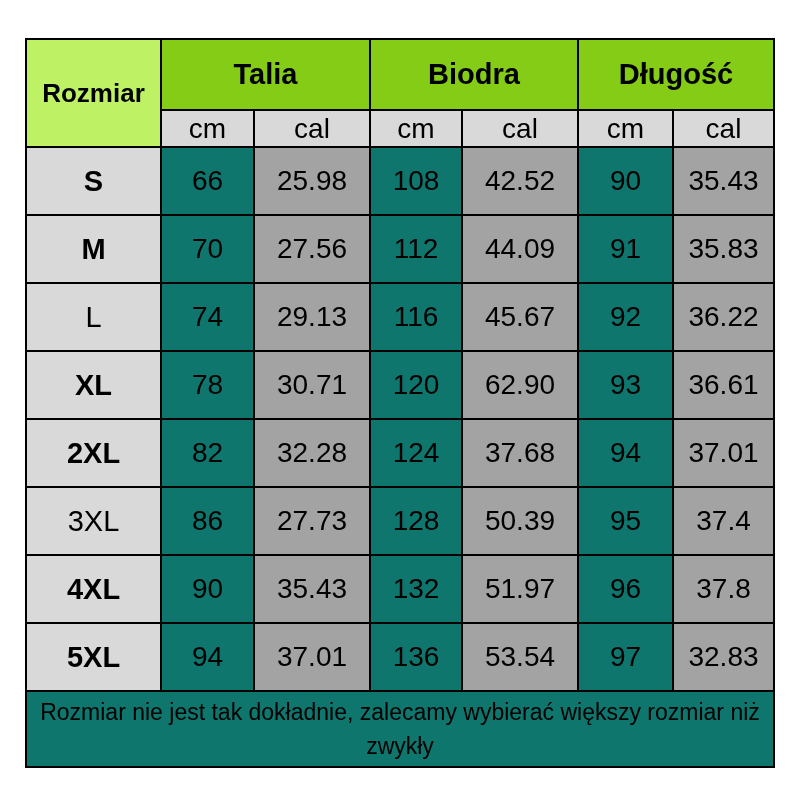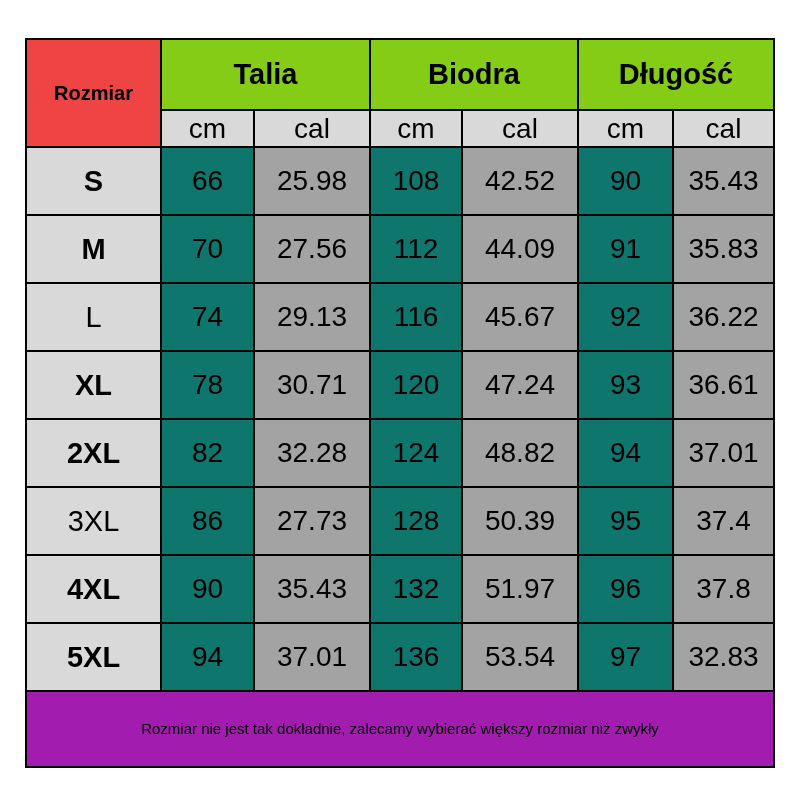--- a/index.html
+++ b/index.html
@@ -30,23 +30,23 @@
     padding: 0;
     overflow: hidden;
   }
   .group-header {
     background: #84cc16;
     font-weight: bold;
     font-size: 29px;
     height: 69px;
   }
   .size-header {
-    background: #ef4444;
+    background: #bef264;
     font-weight: bold;
-    font-size: 20px;
+    font-size: 26px;
   }
   .unit-header {
     background: #d9d9d9;
     font-weight: normal;
     font-size: 28px;
     height: 35px;
   }
   tbody tr {
     height: 68px;
   }
@@ -60,22 +60,22 @@
   }
   .cm-cell {
     background: #0f766e;
     font-size: 28px;
   }
   .cal-cell {
     background: #a3a3a3;
     font-size: 28px;
   }
   .footer-cell {
-    background: #a21caf;
-    font-size: 15px;
+    background: #0f766e;
+    font-size: 23px;
     height: 74px;
     line-height: 1.5;
     padding: 2px 8px;
   }
 </style>
 </head>
 <body>
 
 <div class="page">
   <table class="size-chart">
@@ -130,30 +130,30 @@
           <td class="cm-cell">116</td>
           <td class="cal-cell">45.67</td>
           <td class="cm-cell">92</td>
           <td class="cal-cell">36.22</td>
         </tr>
         <tr>
           <td class="size-cell bold">XL</td>
           <td class="cm-cell">78</td>
           <td class="cal-cell">30.71</td>
           <td class="cm-cell">120</td>
-          <td class="cal-cell">47.24</td>
+          <td class="cal-cell">62.90</td>
           <td class="cm-cell">93</td>
           <td class="cal-cell">36.61</td>
         </tr>
         <tr>
           <td class="size-cell bold">2XL</td>
           <td class="cm-cell">82</td>
           <td class="cal-cell">32.28</td>
           <td class="cm-cell">124</td>
-          <td class="cal-cell">48.82</td>
+          <td class="cal-cell">37.68</td>
           <td class="cm-cell">94</td>
           <td class="cal-cell">37.01</td>
         </tr>
         <tr>
           <td class="size-cell">3XL</td>
           <td class="cm-cell">86</td>
           <td class="cal-cell">27.73</td>
           <td class="cm-cell">128</td>
           <td class="cal-cell">50.39</td>
           <td class="cm-cell">95</td>

